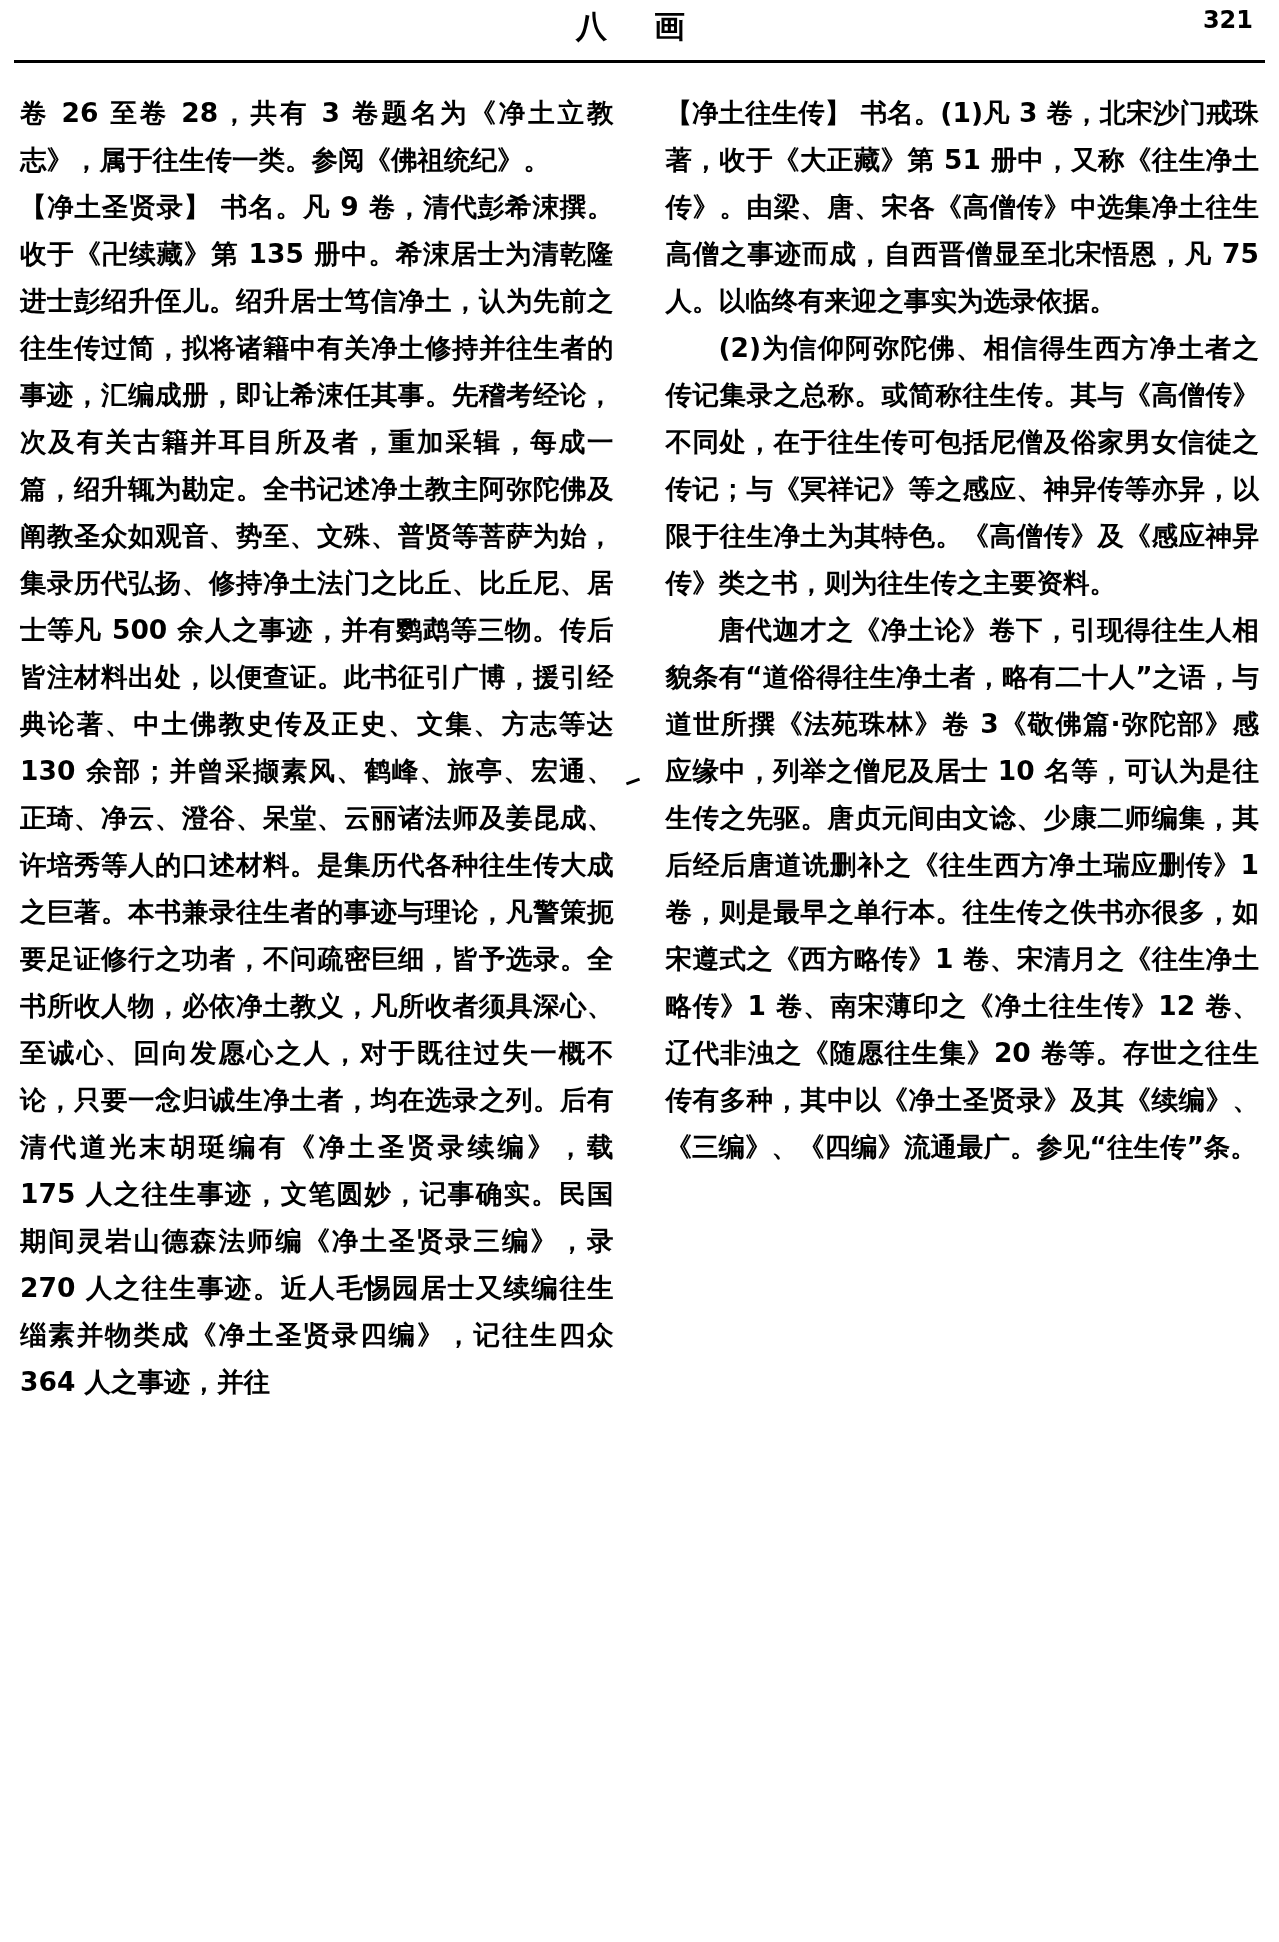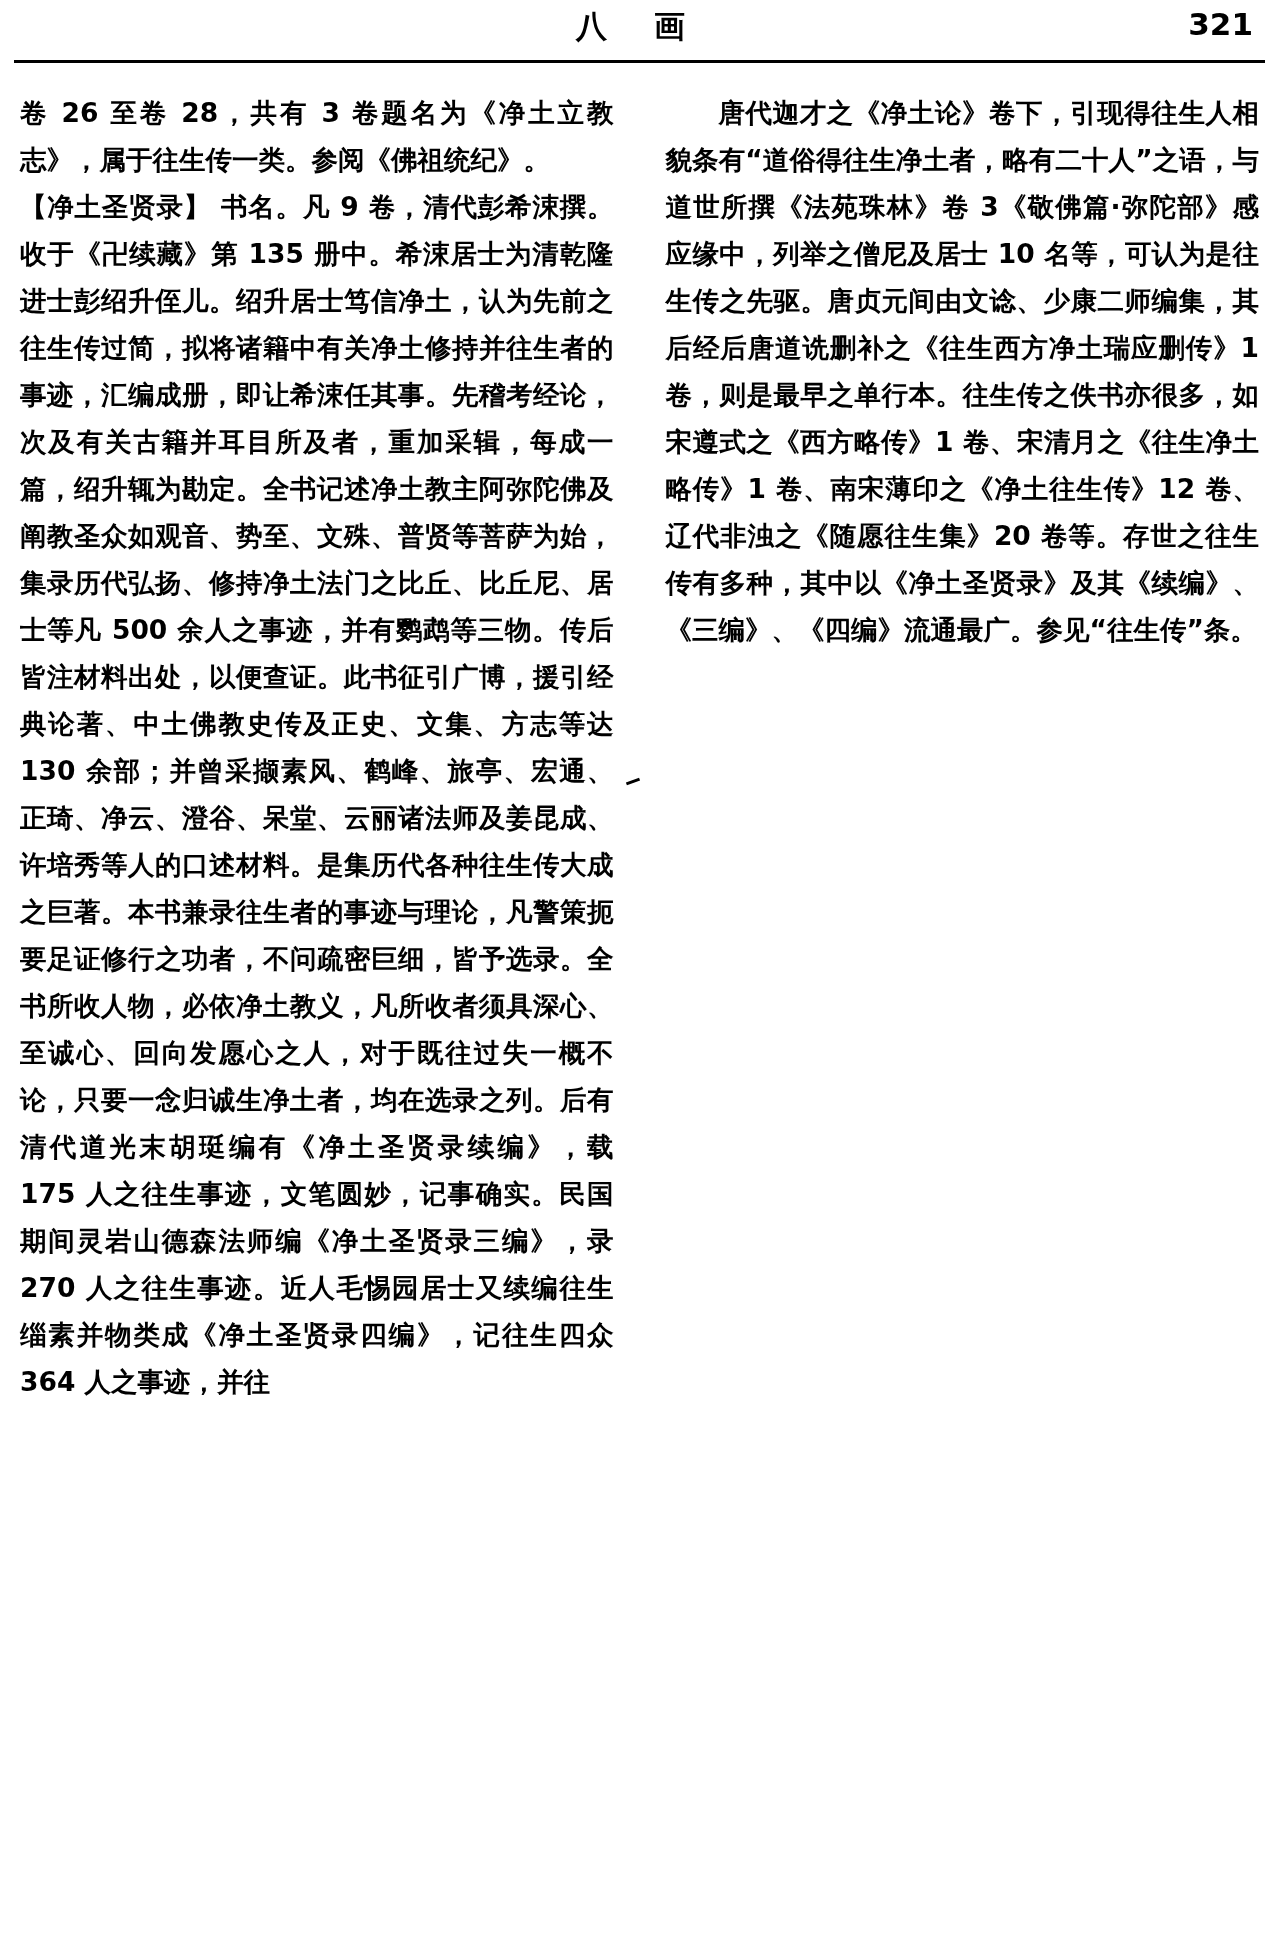--- a/index.html
+++ b/index.html
@@ -29,21 +29,21 @@
     font-size: 31px;
     font-weight: bold;
     letter-spacing: 18px;
     padding-top: 6px;
     font-family: "DejaVu Sans", "Liberation Sans", sans-serif;
   }
   .header-page {
     position: absolute;
     right: 26px;
     top: 6px;
-    font-size: 31px;
+    font-size: 24px;
     font-weight: bold;
     font-family: "DejaVu Sans", "Liberation Sans", sans-serif;
   }
   .rule {
     height: 3px;
     background: #000;
     margin: 2px 14px 0 14px;
   }
   .columns {
     display: flex;
@@ -95,20 +95,22 @@
   <div class="rule"></div>
 
   <div class="columns">
 
     <div class="col col-left">
       <p>卷 26 至卷 28，共有 3 卷题名为《净土立教志》，属于往生传一类。参阅《佛祖统纪》。</p>
       <p>【净土圣贤录】 书名。凡 9 卷，清代彭希涑撰。收于《卍续藏》第 135 册中。希涑居士为清乾隆进士彭绍升侄儿。绍升居士笃信净土，认为先前之往生传过简，拟将诸籍中有关净土修持并往生者的事迹，汇编成册，即让希涑任其事。先稽考经论，次及有关古籍并耳目所及者，重加采辑，每成一篇，绍升辄为勘定。全书记述净土教主阿弥陀佛及阐教圣众如观音、势至、文殊、普贤等菩萨为始，集录历代弘扬、修持净土法门之比丘、比丘尼、居士等凡 500 余人之事迹，并有鹦鹉等三物。传后皆注材料出处，以便查证。此书征引广博，援引经典论著、中土佛教史传及正史、文集、方志等达 130 余部；并曾采撷素风、鹤峰、旅亭、宏通、正琦、净云、澄谷、呆堂、云丽诸法师及姜昆成、许培秀等人的口述材料。是集历代各种往生传大成之巨著。本书兼录往生者的事迹与理论，凡警策扼要足证修行之功者，不问疏密巨细，皆予选录。全书所收人物，必依净土教义，凡所收者须具深心、至诚心、回向发愿心之人，对于既往过失一概不论，只要一念归诚生净土者，均在选录之列。后有清代道光末胡珽编有《净土圣贤录续编》，载 175 人之往生事迹，文笔圆妙，记事确实。民国期间灵岩山德森法师编《净土圣贤录三编》，录 270 人之往生事迹。近人毛惕园居士又续编往生缁素并物类成《净土圣贤录四编》，记往生四众 364 人之事迹，并往</p>
     </div>
 
     <div class="col col-right">
+      <p>【净土往生传】 书名。(1)凡 3 卷，北宋沙门戒珠著，收于《大正藏》第 51 册中，又称《往生净土传》。由梁、唐、宋各《高僧传》中选集净土往生高僧之事迹而成，自西晋僧显至北宋悟恩，凡 75 人。以临终有来迎之事实为选录依据。</p>
+      <p class="indent">(2)为信仰阿弥陀佛、相信得生西方净土者之传记集录之总称。或简称往生传。其与《高僧传》不同处，在于往生传可包括尼僧及俗家男女信徒之传记；与《冥祥记》等之感应、神异传等亦异，以限于往生净土为其特色。《高僧传》及《感应神异传》类之书，则为往生传之主要资料。</p>
       <p class="indent">唐代迦才之《净土论》卷下，引现得往生人相貌条有“道俗得往生净土者，略有二十人”之语，与道世所撰《法苑珠林》卷 3《敬佛篇·弥陀部》感应缘中，列举之僧尼及居士 10 名等，可认为是往生传之先驱。唐贞元间由文谂、少康二师编集，其后经后唐道诜删补之《往生西方净土瑞应删传》1 卷，则是最早之单行本。往生传之佚书亦很多，如宋遵式之《西方略传》1 卷、宋清月之《往生净土略传》1 卷、南宋薄印之《净土往生传》12 卷、辽代非浊之《随愿往生集》20 卷等。存世之往生传有多种，其中以《净土圣贤录》及其《续编》、《三编》、《四编》流通最广。参见“往生传”条。</p>
     </div>
 
   </div>
 
   <div class="stray-mark"></div>
 
 </div>
 
 </body></html>

